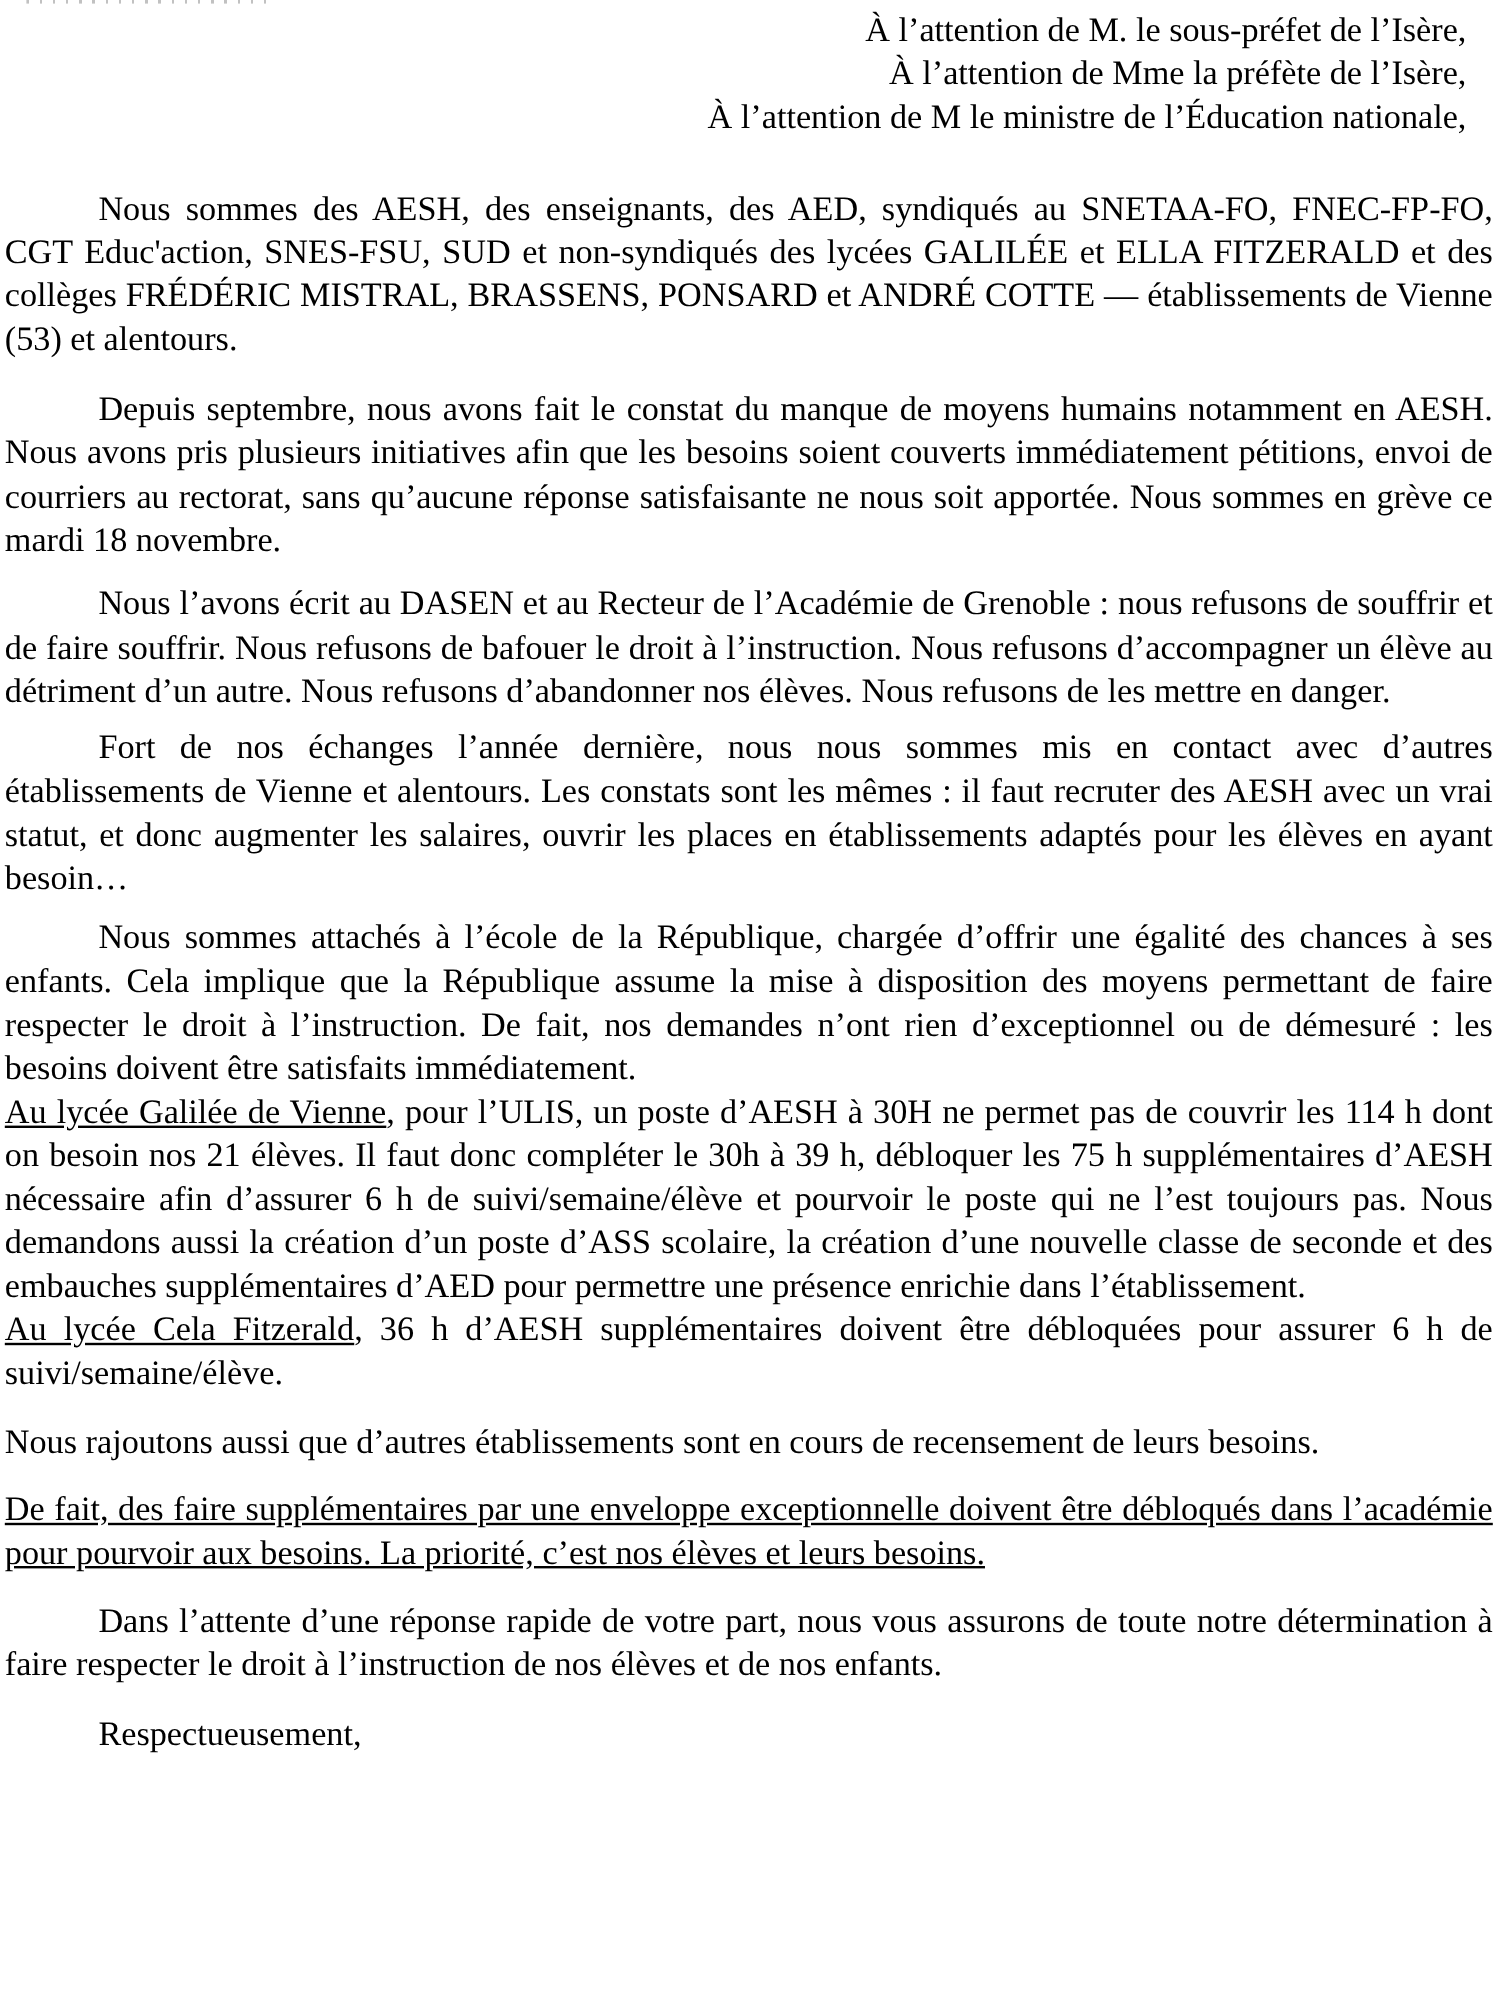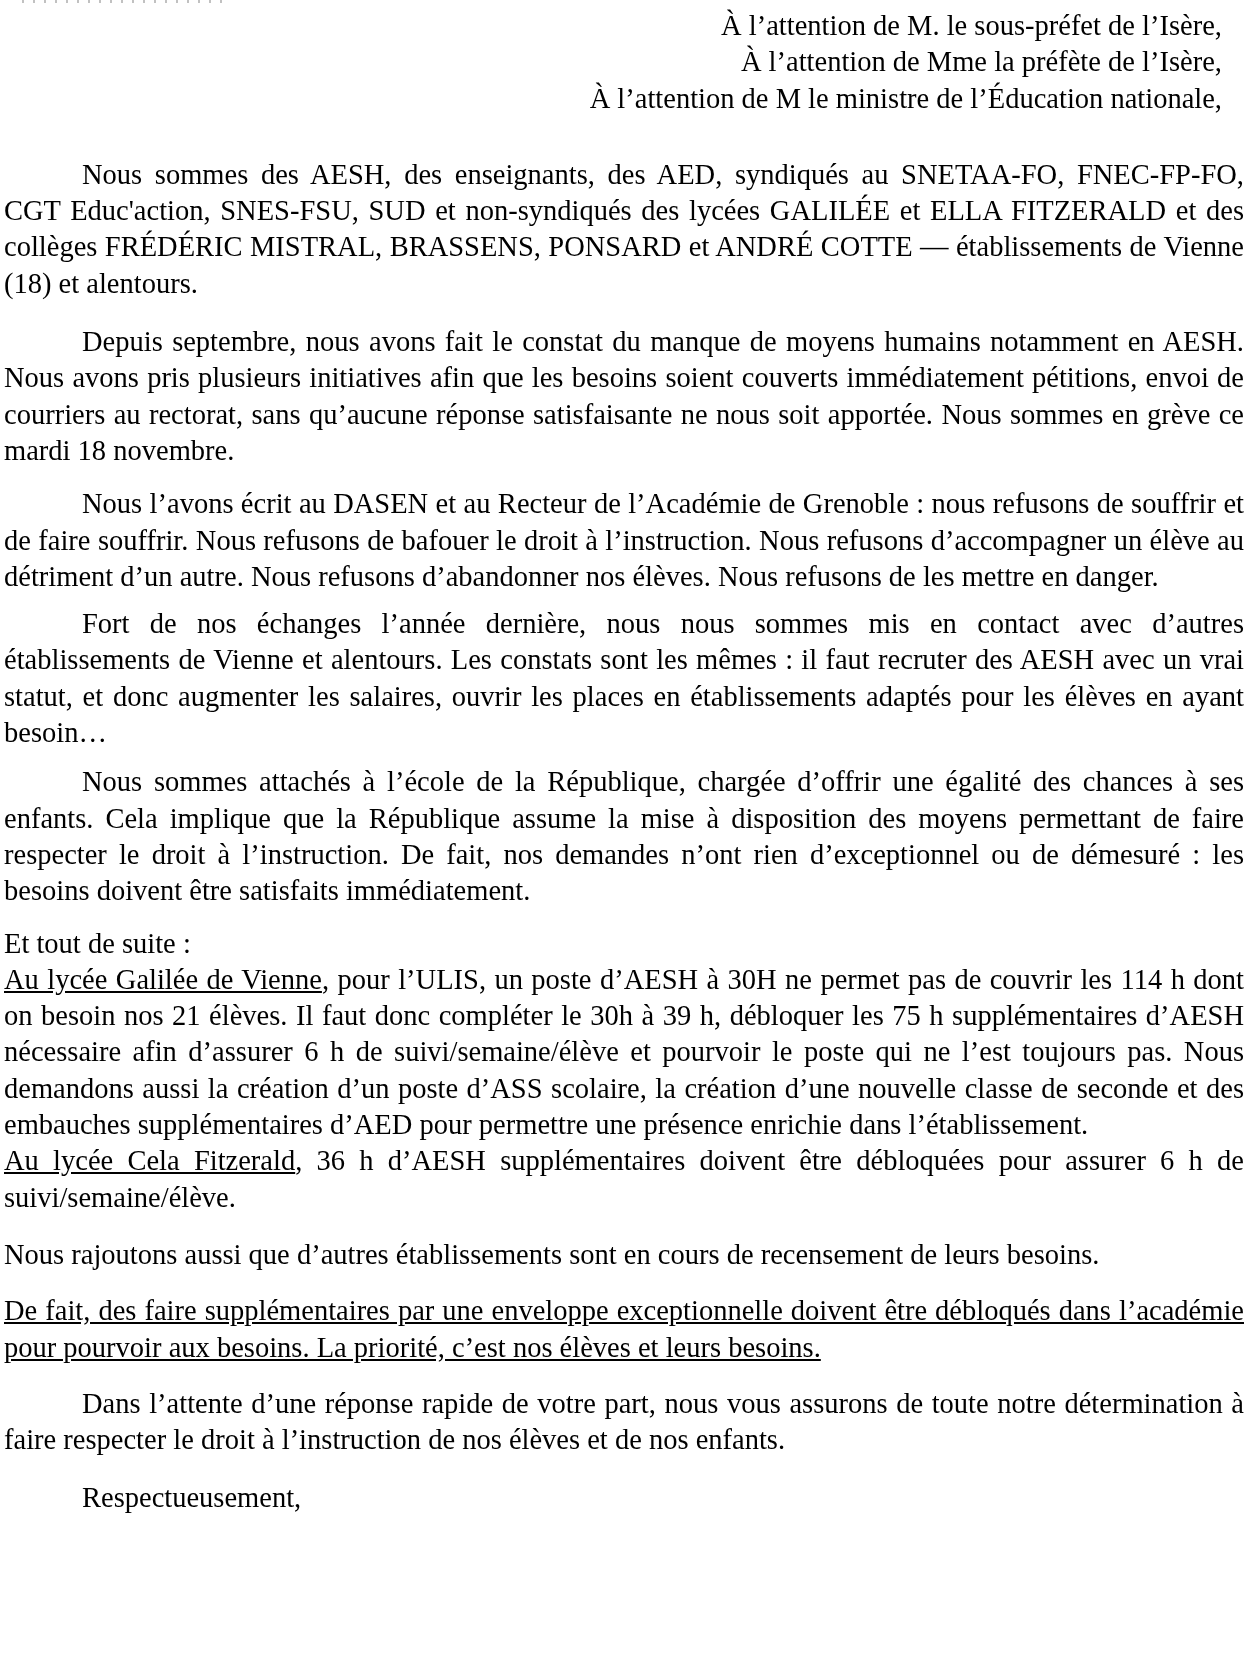--- a/index.html
+++ b/index.html
@@ -60,31 +60,30 @@
 <div class="page">
 
   <div class="crop-fragment"></div>
 
   <div class="recipients">
     <div>À l’attention de M. le sous-préfet de l’Isère,</div>
     <div>À l’attention de Mme la préfète de l’Isère,</div>
     <div>À l’attention de M le ministre de l’Éducation nationale,</div>
   </div>
 
-  <p class="indent p1">Nous sommes des AESH, des enseignants, des AED, syndiqués au SNETAA-FO, FNEC-FP-FO, CGT Educ'action, SNES-FSU, SUD et non-syndiqués des lycées GALILÉE et ELLA FITZERALD et des collèges FRÉDÉRIC MISTRAL, BRASSENS, PONSARD et ANDRÉ COTTE — établissements de Vienne (18) et alentours.</p>
+  <p class="indent p1">Nous sommes des AESH, des enseignants, des AED, syndiqués au SNETAA-FO, FNEC-FP-FO, CGT Educ'action, SNES-FSU, SUD et non-syndiqués des lycées GALILÉE et ELLA FITZERALD et des collèges FRÉDÉRIC MISTRAL, BRASSENS, PONSARD et ANDRÉ COTTE — établissements de Vienne (53) et alentours.</p>
 
   <p class="indent p2">Depuis septembre, nous avons fait le constat du manque de moyens humains notamment en AESH. Nous avons pris plusieurs initiatives afin que les besoins soient couverts immédiatement pétitions, envoi de courriers au rectorat, sans qu’aucune réponse satisfaisante ne nous soit apportée. Nous sommes en grève ce mardi 18 novembre.</p>
 
   <p class="indent p3">Nous l’avons écrit au DASEN et au Recteur de l’Académie de Grenoble : nous refusons de souffrir et de faire souffrir. Nous refusons de bafouer le droit à l’instruction. Nous refusons d’accompagner un élève au détriment d’un autre. Nous refusons d’abandonner nos élèves. Nous refusons de les mettre en danger.</p>
 
   <p class="indent p5">Fort de nos échanges l’année dernière, nous nous sommes mis en contact avec d’autres établissements de Vienne et alentours. Les constats sont les mêmes : il faut recruter des AESH avec un vrai statut, et donc augmenter les salaires, ouvrir les places en établissements adaptés pour les élèves en ayant besoin…</p>
 
   <p class="indent p4">Nous sommes attachés à l’école de la République, chargée d’offrir une égalité des chances à ses enfants. Cela implique que la République assume la mise à disposition des moyens permettant de faire respecter le droit à l’instruction. De fait, nos demandes n’ont rien d’exceptionnel ou de démesuré : les besoins doivent être satisfaits immédiatement.</p>
 
-  <p class="intro">Et tout de suite :</p>
 
   <p><span class="u">Au lycée Galilée de Vienne</span><span>, pour l’ULIS, un poste d’AESH à 30H ne permet pas de couvrir les 114 h dont on besoin nos 21 élèves. Il faut donc compléter le 30h à 39 h, débloquer les 75 h supplémentaires d’AESH nécessaire afin d’assurer 6 h de suivi/semaine/élève et pourvoir le poste qui ne l’est toujours pas. Nous demandons aussi la création d’un poste d’ASS scolaire, la création d’une nouvelle classe de seconde et des embauches supplémentaires d’AED pour permettre une présence enrichie dans l’établissement.</span></p>
 
   <p><span class="u">Au lycée Cela Fitzerald</span><span>, 36 h d’AESH supplémentaires doivent être débloquées pour assurer 6 h de suivi/semaine/élève.</span></p>
 
 
   <p class="p6">Nous rajoutons aussi que d’autres établissements sont en cours de recensement de leurs besoins.</p>
 
 
   <p class="p8 underlined-para">De fait, des faire supplémentaires par une enveloppe exceptionnelle doivent être débloqués dans l’académie pour pourvoir aux besoins. La priorité, c’est nos élèves et leurs besoins.</p>

